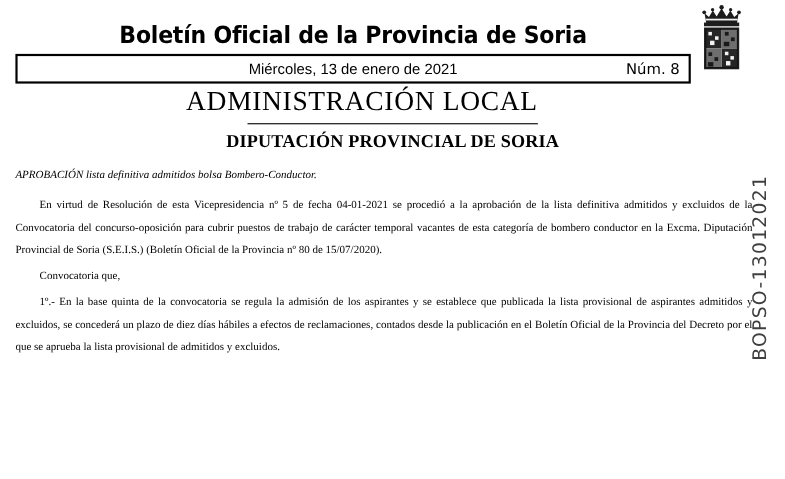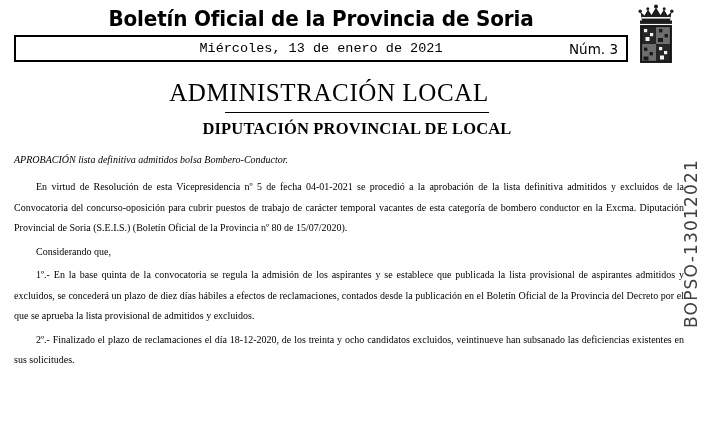--- a/index.html
+++ b/index.html
@@ -13,21 +13,21 @@
     position: relative;
     overflow: hidden;
     font-family: "Liberation Serif", "DejaVu Serif", serif;
     color: #000000;
   }
 
   
   #masthead {
     position: absolute;
     left: 0;
-    top: 2px;
+    top: 16px;
     width: 602px;
     height: 72px;
   }
   #masthead-title {
     position: absolute;
     left: 14px;
     top: 5px;
     width: 614px;
     text-align: center;
     font-family: "DejaVu Sans", "Liberation Sans", sans-serif;
@@ -47,21 +47,21 @@
     height: 27px;
     border: 2px solid #000000;
     box-sizing: border-box;
   }
   #masthead-date {
     position: absolute;
     left: 0;
     top: 3px;
     width: 100%;
     text-align: center;
-    font-family: Liberation Mono, monospace;
+    font-family: Liberation Sans, sans-serif;
     font-size: 13.5px;
     line-height: 18px;
     white-space: nowrap;
   }
   #masthead-issue {
     position: absolute;
     right: 8px;
     top: 3px;
     font-family: "DejaVu Sans", "Liberation Sans", sans-serif;
     font-size: 13.5px;
@@ -154,21 +154,21 @@
 </style>
 </head>
 <body>
 
 <div id="masthead">
 
   <div id="masthead-title">Boletín Oficial de la Provincia de Soria</div>
 
   <div id="masthead-bar">
     <div id="masthead-date">Miércoles, 13 de enero de 2021</div>
-    <div id="masthead-issue">Núm. 3</div>
+    <div id="masthead-issue">Núm. 8</div>
   </div>
 </div>
 
 <div id="crest">
   <svg width="44" height="64" viewBox="0 0 44 64" xmlns="http://www.w3.org/2000/svg">
 
     <g fill="#1d1d1d">
       <path d="M8 17 L6.5 8 L10.5 11.5 L14 5.5 L17.5 11 L22 3.5 L26.5 11 L30 5.5 L33.5 11.5 L37.5 8 L36 17 Z"></path>
       <circle cx="22" cy="2.6" r="2"></circle>
       <circle cx="6.2" cy="7.2" r="1.7"></circle>
@@ -209,28 +209,27 @@
     </g>
 
     <rect x="7.4" y="22.4" width="29.2" height="35.2" fill="none" stroke="#141414" stroke-width="1.4"></rect>
   </svg>
 </div>
 
 <div id="admin-heading">ADMINISTRACIÓN LOCAL</div>
 
 <div id="heading-rule"></div>
 
-<div id="dip-heading">DIPUTACIÓN PROVINCIAL DE LOCAL</div>
+<div id="dip-heading">DIPUTACIÓN PROVINCIAL DE SORIA</div>
 
 <div id="content">
 
   <p class="subject">APROBACIÓN lista definitiva admitidos bolsa Bombero-Conductor.</p>
 
   <p class="para"><span>En virtud de Resolución de esta Vicepresidencia nº 5 de fecha 04-01-2021 se procedió a la aprobación de la lista definitiva admitidos y excluidos de la Convocatoria del concurso-oposición para cubrir puestos de trabajo de carácter temporal vacantes de esta categoría de bombero conductor en la Excma. Diputación Provincial de Soria (S.E.I.S.) (</span><span class="it">Boletín Oficial de la Provincia</span><span> nº 80 de 15/07/2020).</span></p>
 
-  <p class="para">Considerando que,</p>
+  <p class="para">Convocatoria que,</p>
 
   <p class="para"><span>1º.- En la base quinta de la convocatoria se regula la admisión de los aspirantes y se establece que publicada la lista provisional de aspirantes admitidos y excluidos, se concederá un plazo de diez días hábiles a efectos de reclamaciones, contados desde la publicación en el </span><span class="it">Boletín Oficial de la Provincia</span><span> del Decreto por el que se aprueba la lista provisional de admitidos y excluidos.</span></p>
 
-  <p class="para">2º.- Finalizado el plazo de reclamaciones el día 18-12-2020, de los treinta y ocho candidatos excluidos, veintinueve han subsanado las deficiencias existentes en sus solicitudes.</p>
 </div>
 
 <div id="side-code">BOPSO-13012021</div>
 
 </body></html>

